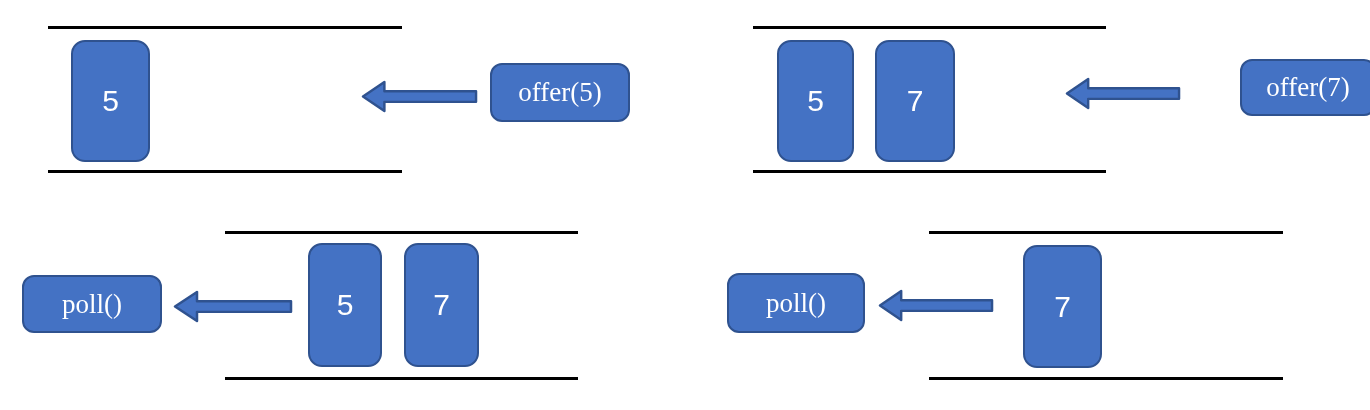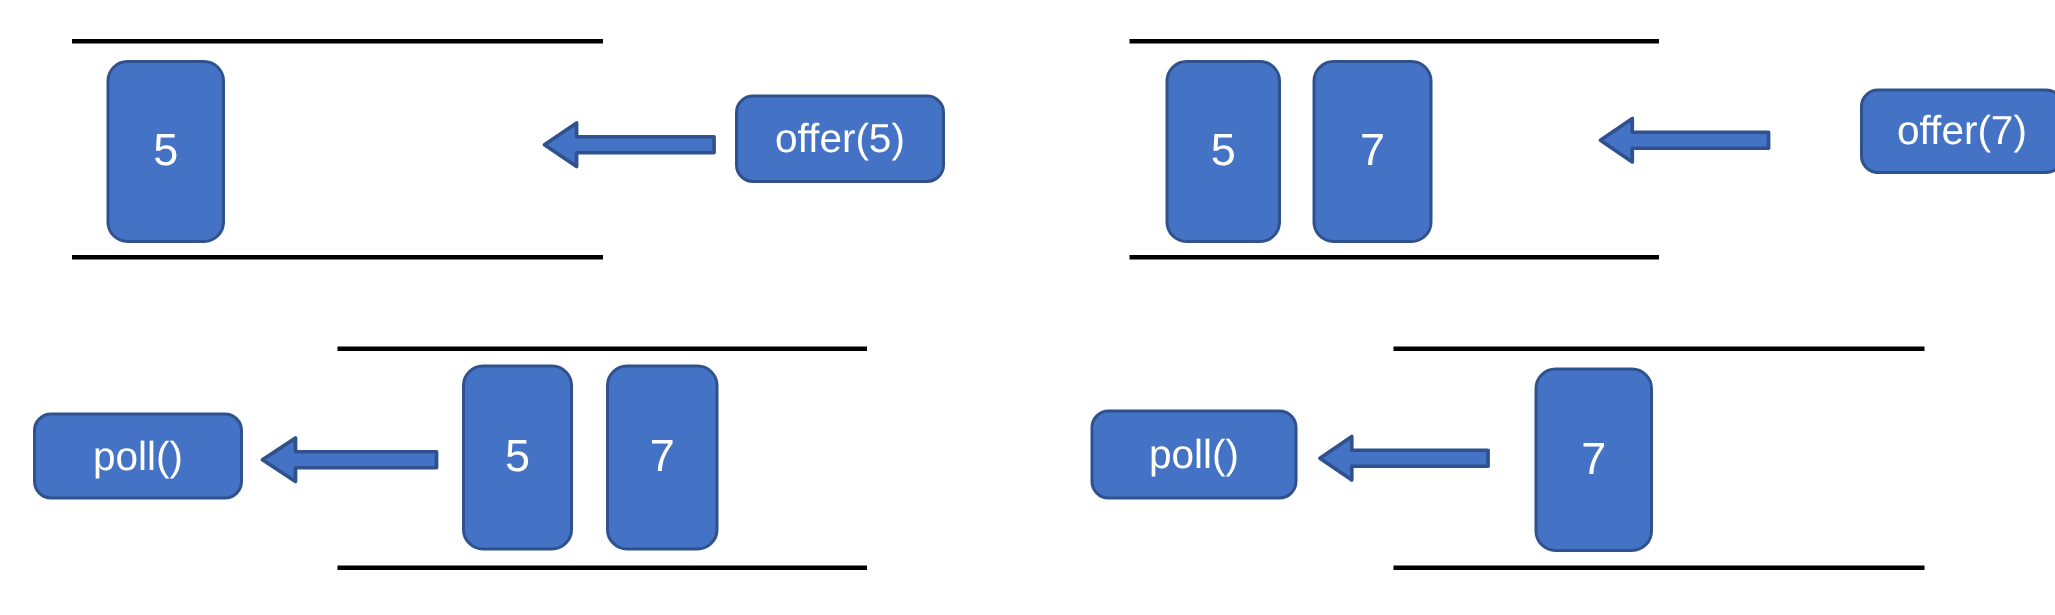--- a/index.html
+++ b/index.html
@@ -39,20 +39,21 @@
     position: absolute;
     background: var(--shape-fill, #4472C4);
     border: 2px solid var(--shape-border, #2F528F);
     border-radius: 12px;
     color: var(--text-color, #fff);
     display: flex;
     align-items: center;
     justify-content: center;
     font-size: 27px;
     box-sizing: border-box;
+    font-family: Liberation Serif, serif;
   }
   .arrow { position: absolute; }
   .arrow svg { display: block; width: 100%; height: 100%; }
 </style>
 </head>
 <body>
 
 <div id="stage">
 
   <div class="panel">

